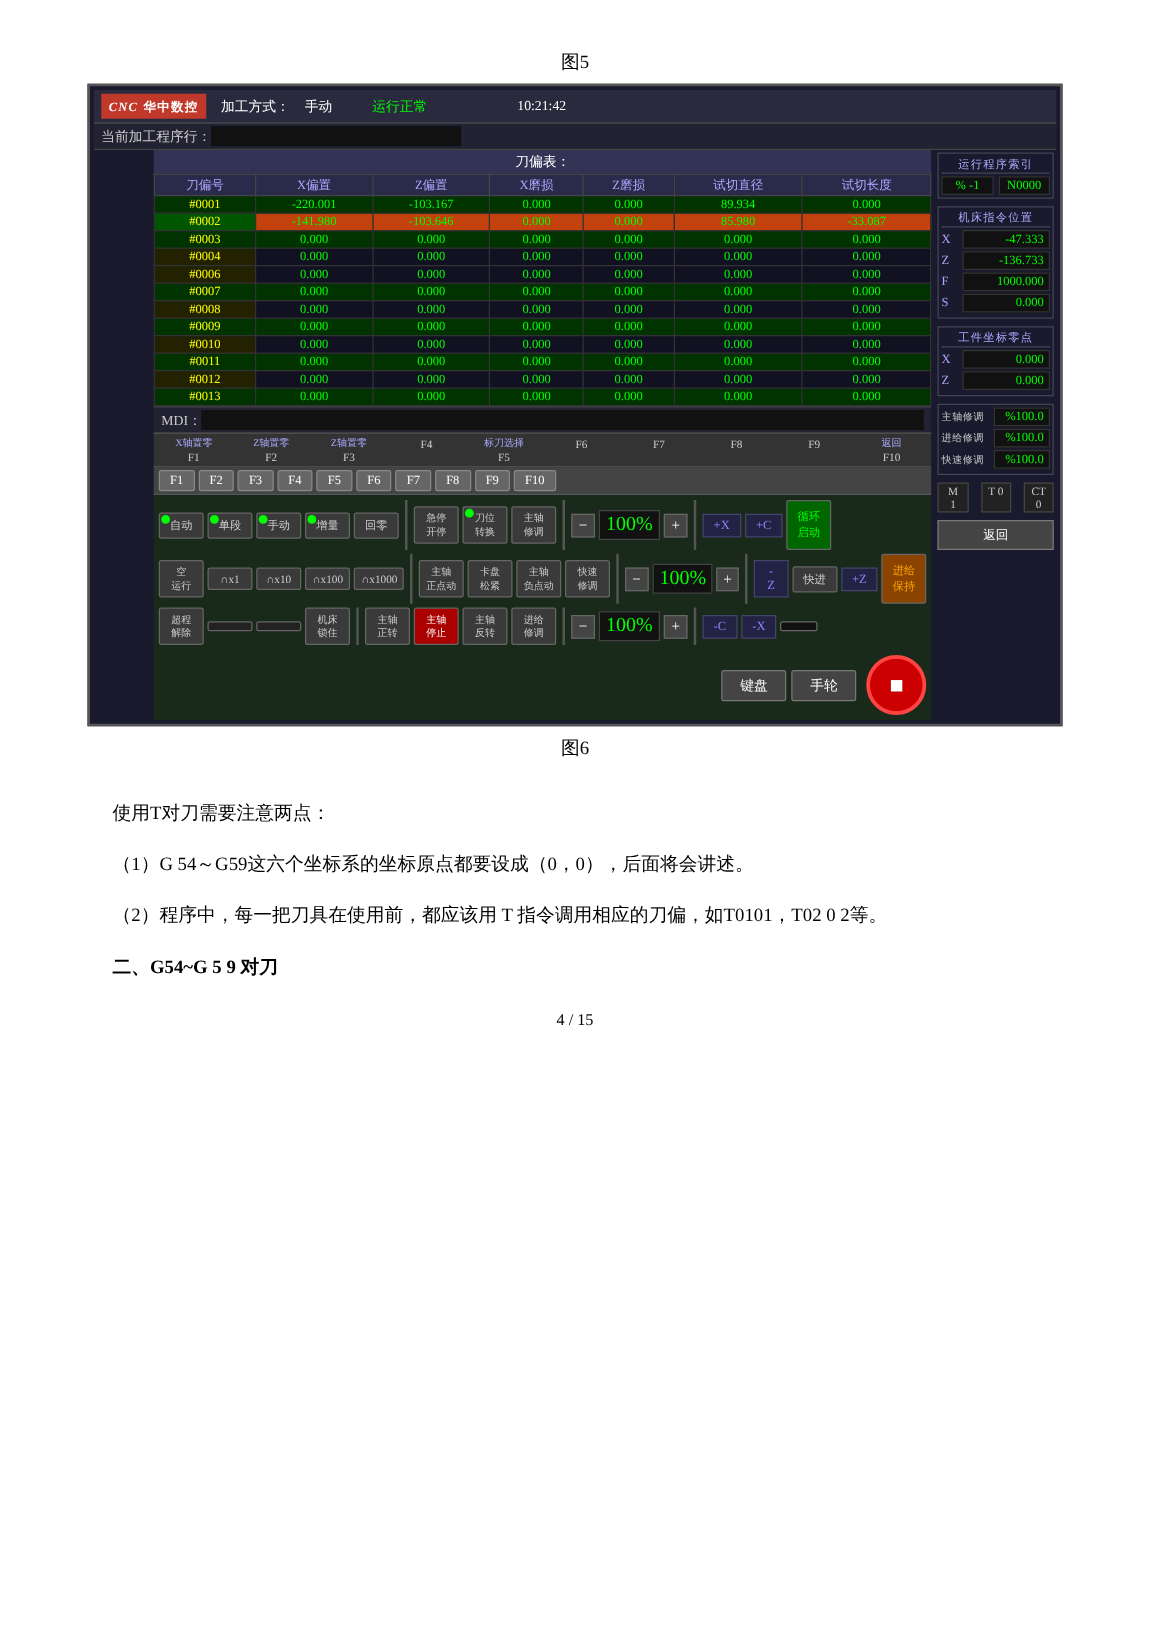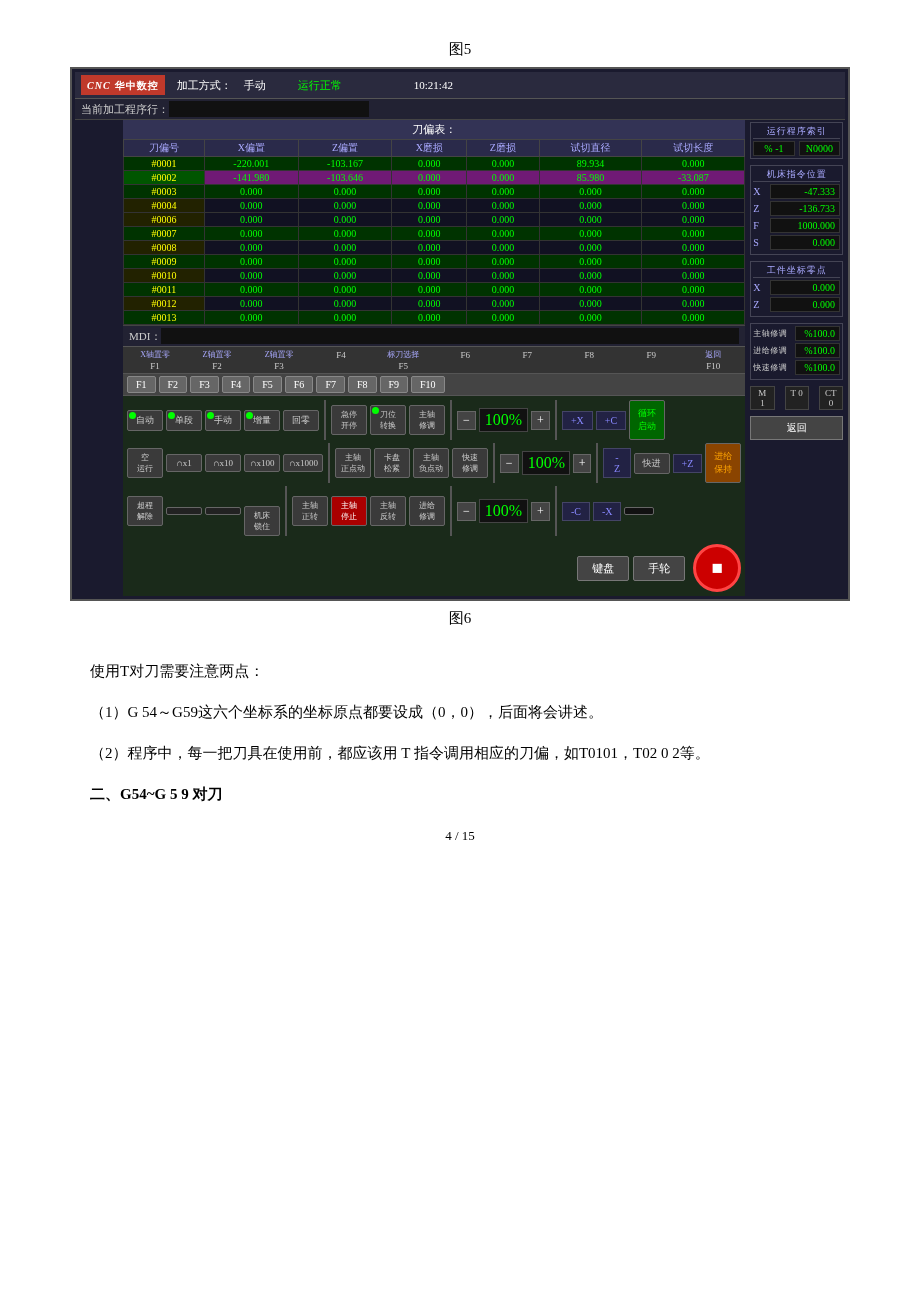--- a/index.html
+++ b/index.html
@@ -98,21 +98,21 @@
       font-weight: normal;
     }
     .tool-table td {
       padding: 1px 3px;
       border: 1px solid #333;
       text-align: center;
       color: #0f0;
       background: #111122;
     }
     .tool-table tr.active-row td {
-      background: #701a75;
+      background: #c2410c;
       color: #0f0;
     }
     .tool-table tr.highlight-row td {
       background: #003300;
     }
     .tool-table td.red-val {
       color: #ff4444;
       background: #330000;
     }
     .tool-table td.tool-num {
@@ -633,21 +633,21 @@
           <span class="axis-btn">-Z</span>
           <span class="ctrl-btn">快进</span>
           <span class="axis-btn">+Z</span>
           <span class="ctrl-btn" style="background:#8a4400;color:#ffa500;font-size:9px;padding:6px 8px;">进给<br>保持</span>
         </div>
 
         <div class="ctrl-row">
           <span class="ctrl-btn" style="font-size:8px;">超程<br>解除</span>
           <span class="ctrl-btn" style="width:20px;background:#222;"></span>
           <span class="ctrl-btn" style="width:20px;background:#222;"></span>
-          <span class="ctrl-btn" style="font-size:8px;margin-top:20px;">机床<br>锁住</span>
+          <span class="ctrl-btn" style="font-size:8px;">机床<br>锁住</span>
           <div class="ctrl-separator"></div>
           <span class="ctrl-btn" style="font-size:8px;">主轴<br>正转</span>
           <span class="ctrl-btn" style="background:#aa0000;color:#fff;font-size:8px;">主轴<br>停止</span>
           <span class="ctrl-btn" style="font-size:8px;">主轴<br>反转</span>
           <span class="ctrl-btn" style="font-size:8px;">进给<br>修调</span>
           <div class="ctrl-separator"></div>
           <span class="feed-btn">−</span>
           <span class="feed-pct">100%</span>
           <span class="feed-btn">+</span>
           <div class="ctrl-separator"></div>

